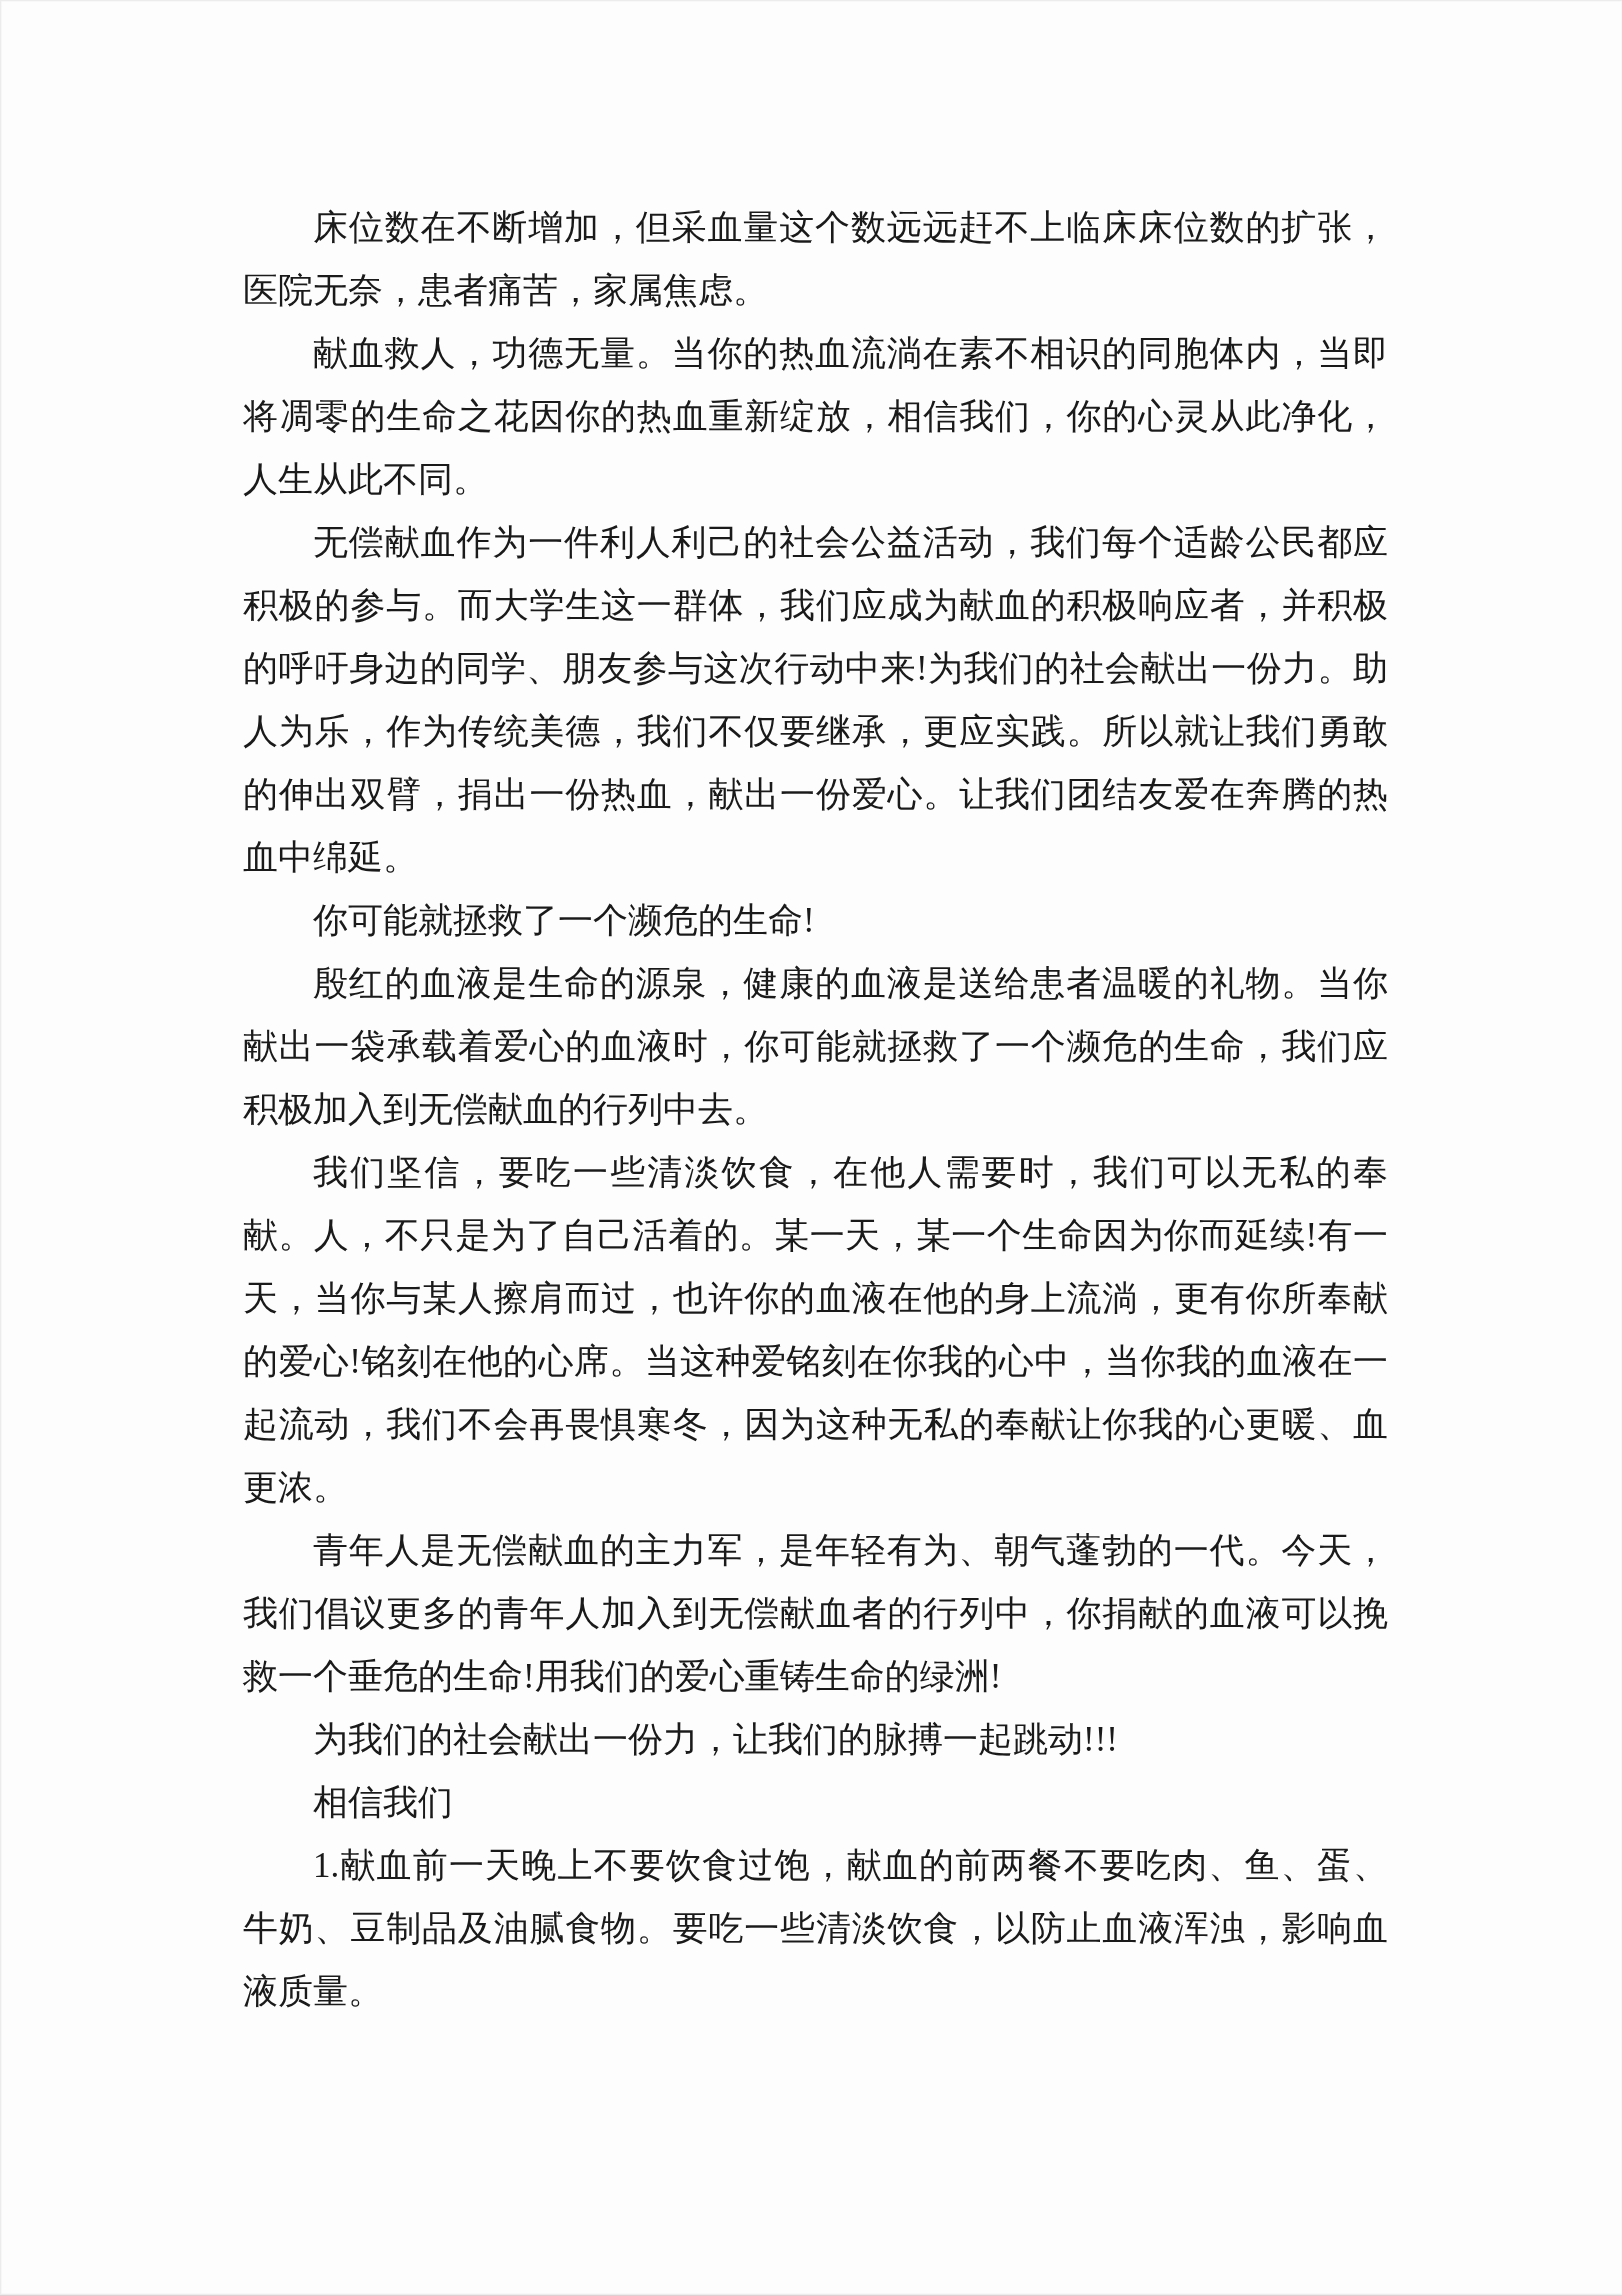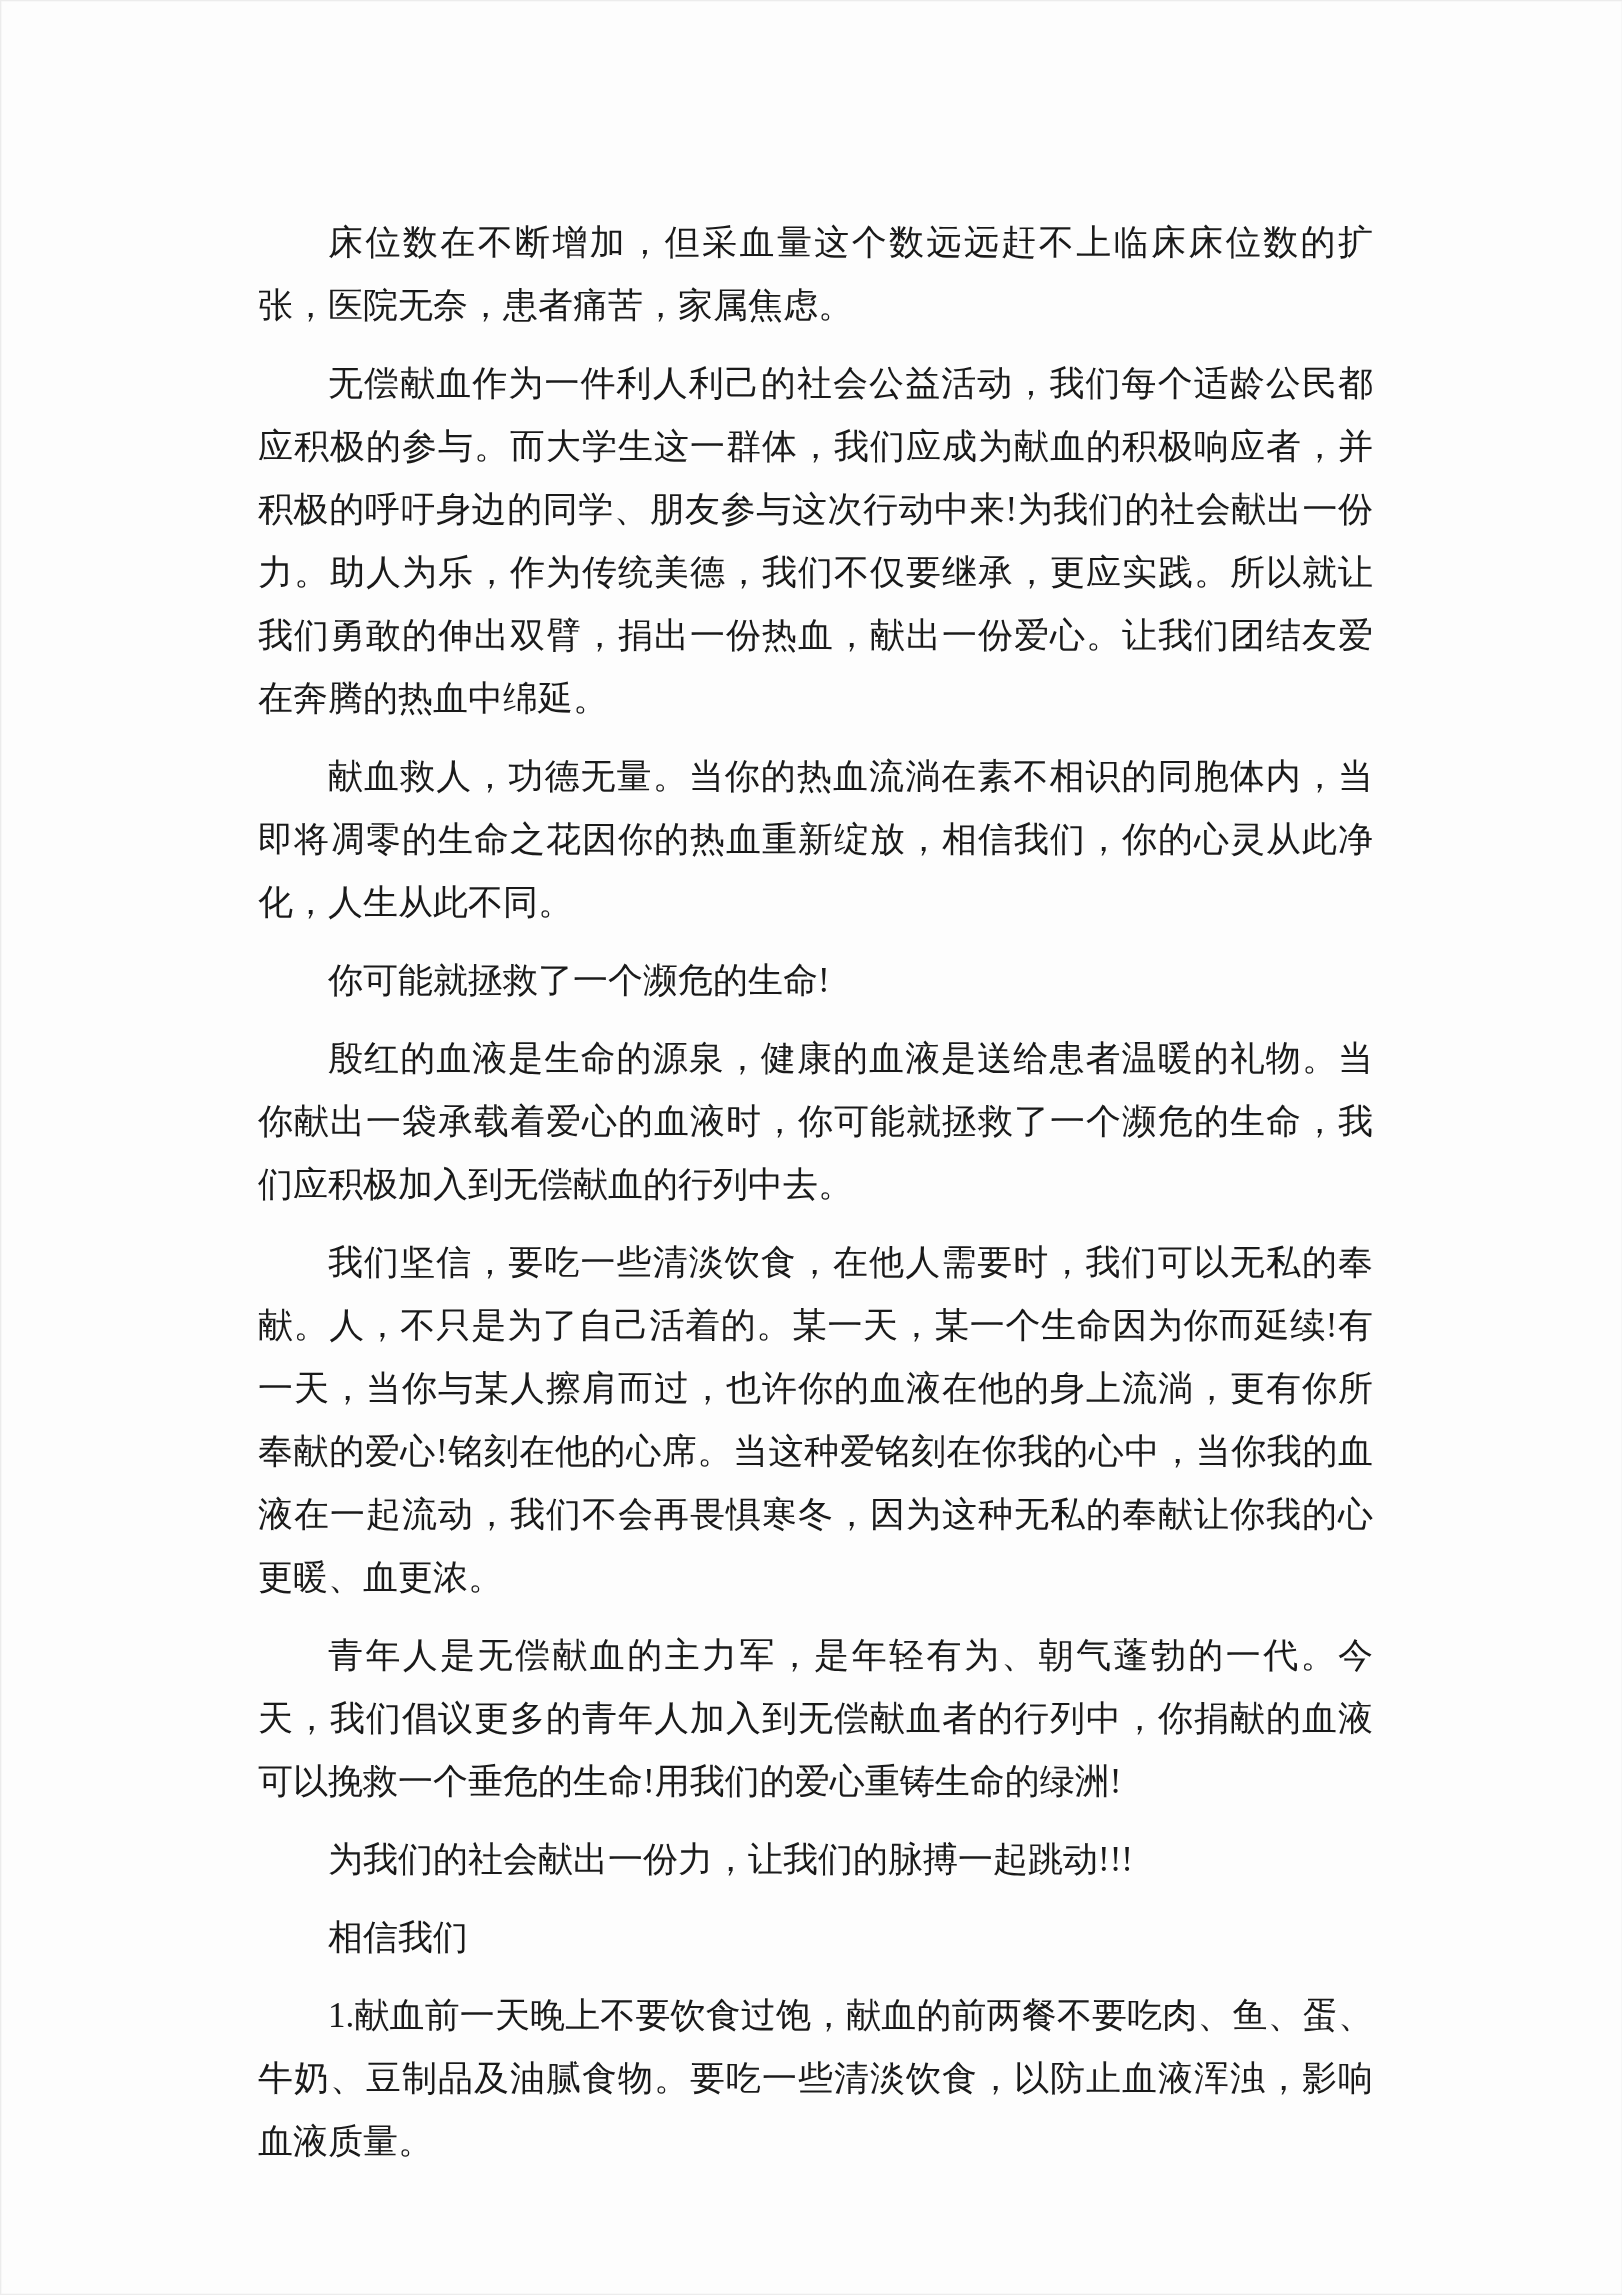--- a/index.html
+++ b/index.html
@@ -21,35 +21,35 @@
     left: 243px;
     top: 196px;
     width: 1145px;
     font-family: "Liberation Serif", "DejaVu Serif", serif;
     font-size: 35px;
     line-height: 63px;
     color: #1a1a1a;
     text-align: justify;
   }
   .content p {
-    margin: 15px;
+    margin: 0;
     padding: 0;
     text-indent: 2em;
     word-break: break-all;
     overflow-wrap: break-word;
   }
 </style>
 </head>
 <body>
 
 <div class="page">
   <div class="content">
     <p>床位数在不断增加，但采血量这个数远远赶不上临床床位数的扩张，医院无奈，患者痛苦，家属焦虑。</p>
+    <p>献血救人，功德无量。当你的热血流淌在素不相识的同胞体内，当即将凋零的生命之花因你的热血重新绽放，相信我们，你的心灵从此净化，人生从此不同。</p>
     <p>无偿献血作为一件利人利己的社会公益活动，我们每个适龄公民都应积极的参与。而大学生这一群体，我们应成为献血的积极响应者，并积极的呼吁身边的同学、朋友参与这次行动中来!为我们的社会献出一份力。助人为乐，作为传统美德，我们不仅要继承，更应实践。所以就让我们勇敢的伸出双臂，捐出一份热血，献出一份爱心。让我们团结友爱在奔腾的热血中绵延。</p>
-    <p>献血救人，功德无量。当你的热血流淌在素不相识的同胞体内，当即将凋零的生命之花因你的热血重新绽放，相信我们，你的心灵从此净化，人生从此不同。</p>
     <p>你可能就拯救了一个濒危的生命!</p>
     <p>殷红的血液是生命的源泉，健康的血液是送给患者温暖的礼物。当你献出一袋承载着爱心的血液时，你可能就拯救了一个濒危的生命，我们应积极加入到无偿献血的行列中去。</p>
     <p>我们坚信，要吃一些清淡饮食，在他人需要时，我们可以无私的奉献。人，不只是为了自己活着的。某一天，某一个生命因为你而延续!有一天，当你与某人擦肩而过，也许你的血液在他的身上流淌，更有你所奉献的爱心!铭刻在他的心席。当这种爱铭刻在你我的心中，当你我的血液在一起流动，我们不会再畏惧寒冬，因为这种无私的奉献让你我的心更暖、血更浓。</p>
     <p>青年人是无偿献血的主力军，是年轻有为、朝气蓬勃的一代。今天，我们倡议更多的青年人加入到无偿献血者的行列中，你捐献的血液可以挽救一个垂危的生命!用我们的爱心重铸生命的绿洲!</p>
     <p>为我们的社会献出一份力，让我们的脉搏一起跳动!!!</p>
     <p>相信我们</p>
     <p>1.献血前一天晚上不要饮食过饱，献血的前两餐不要吃肉、鱼、蛋、牛奶、豆制品及油腻食物。要吃一些清淡饮食，以防止血液浑浊，影响血液质量。</p>
   </div>
 </div>
 

